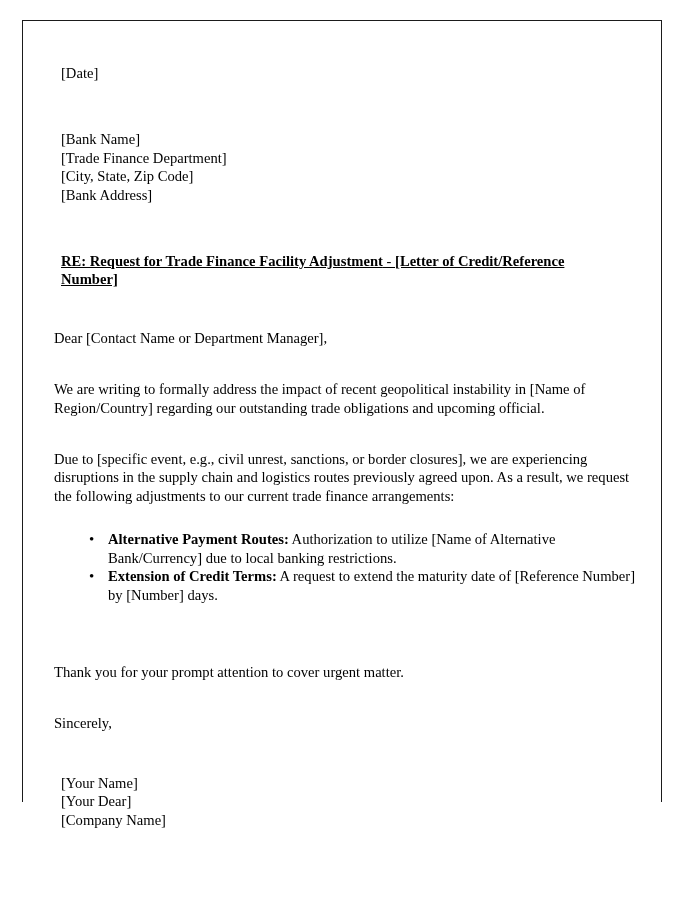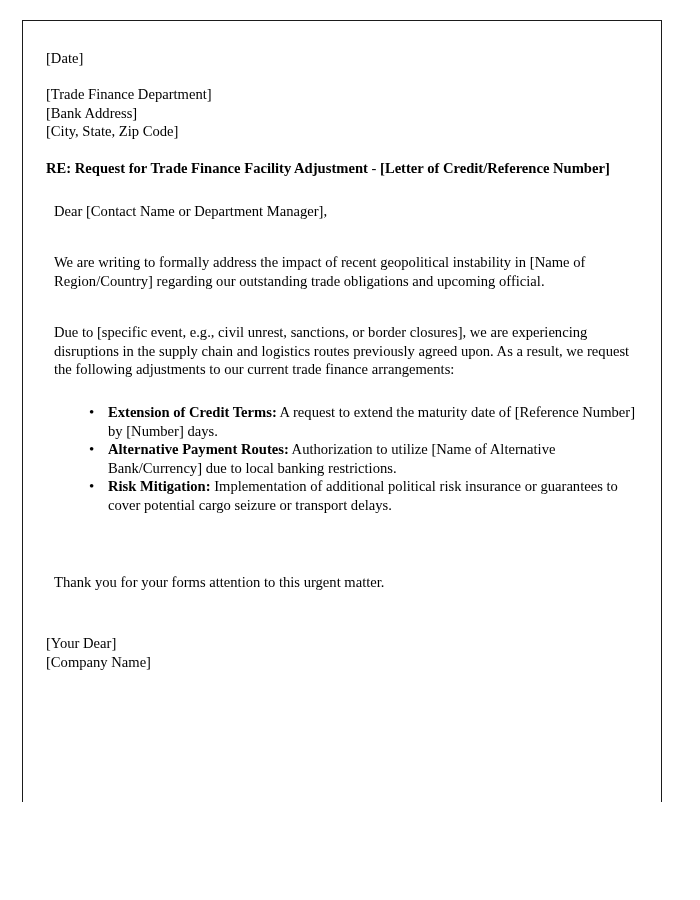--- a/index.html
+++ b/index.html
@@ -34,36 +34,37 @@
   #letter-body {
     position: absolute;
     left: 23px;            
     top: 28px;             
     width: 592px;
     font-size: 14.6px;
     line-height: 18.4px;
   }
 
   .block {
-    margin: 0;
+    margin: 15px;
   }
   .gap-lg   { height: 18px; }
   .gap-md   { height: 17px; }
 
   .line {
     margin: 0;
     padding: 0;
     white-space: pre-wrap;
   }
 
   .addr-line { margin: 0; }
 
   .re-line {
     font-weight: bold;
-    margin: 0;
+    margin: 15px;
+    text-decoration: underline;
   }
   .re-line .sep {
     font-weight: normal;
   }
 
   .para {
     margin: 8px;
     text-align: left;
   }
 
@@ -97,23 +98,24 @@
 <div id="page-sheet">
   <div id="letter-body">
 
     <div class="block">
       <p class="line">[Date]</p>
     </div>
 
     <div class="gap-lg"></div>
 
     <div class="block">
+      <p class="addr-line">[Bank Name]</p>
       <p class="addr-line">[Trade Finance Department]</p>
+      <p class="addr-line">[City, State, Zip Code]</p>
       <p class="addr-line">[Bank Address]</p>
-      <p class="addr-line">[City, State, Zip Code]</p>
     </div>
 
     <div class="gap-lg"></div>
 
     <p class="re-line"><span>RE: Request for Trade Finance Facility Adjustment</span><span class="sep"> - </span><span>[Letter of Credit/Reference Number]</span></p>
 
     <div class="gap-md"></div>
 
     <p class="para">Dear [Contact Name or Department Manager],</p>
 
@@ -121,39 +123,40 @@
 
     <p class="para">We are writing to formally address the impact of recent geopolitical instability in [Name of Region/Country] regarding our outstanding trade obligations and upcoming official.</p>
 
     <div class="gap-md"></div>
 
     <p class="para">Due to [specific event, e.g., civil unrest, sanctions, or border closures], we are experiencing disruptions in the supply chain and logistics routes previously agreed upon. As a result, we request the following adjustments to our current trade finance arrangements:</p>
 
     <div class="gap-md"></div>
 
     <ul class="request-list">
+      <li><span class="lead">Alternative Payment Routes:</span><span> Authorization to utilize [Name of Alternative Bank/Currency] due to local banking restrictions.</span></li>
       <li><span class="lead">Extension of Credit Terms:</span><span> A request to extend the maturity date of [Reference Number] by [Number] days.</span></li>
-      <li><span class="lead">Alternative Payment Routes:</span><span> Authorization to utilize [Name of Alternative Bank/Currency] due to local banking restrictions.</span></li>
-      <li><span class="lead">Risk Mitigation:</span><span> Implementation of additional political risk insurance or guarantees to cover potential cargo seizure or transport delays.</span></li>
     </ul>
 
     <div class="gap-md"></div>
 
 
     <div class="gap-md"></div>
 
 
     <div class="gap-md"></div>
 
-    <p class="para">Thank you for your forms attention to this urgent matter.</p>
+    <p class="para">Thank you for your prompt attention to cover urgent matter.</p>
 
     <div class="gap-md"></div>
 
+    <p class="para">Sincerely,</p>
 
     <div class="gap-lg"></div>
 
     <div class="block">
+      <p class="sig-line">[Your Name]</p>
       <p class="sig-line">[Your Dear]</p>
       <p class="sig-line">[Company Name]</p>
     </div>
 
   </div>
 </div>
 
 </body></html>

